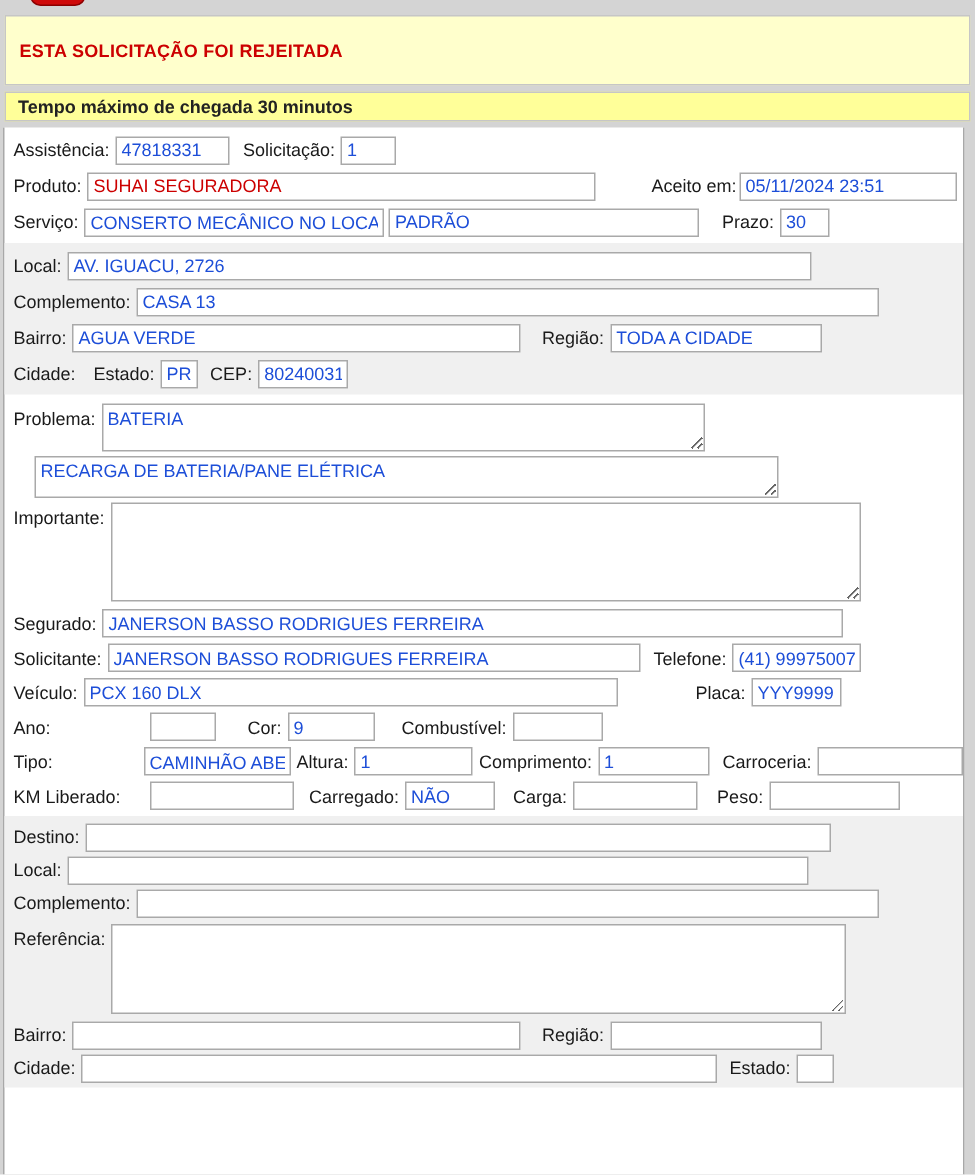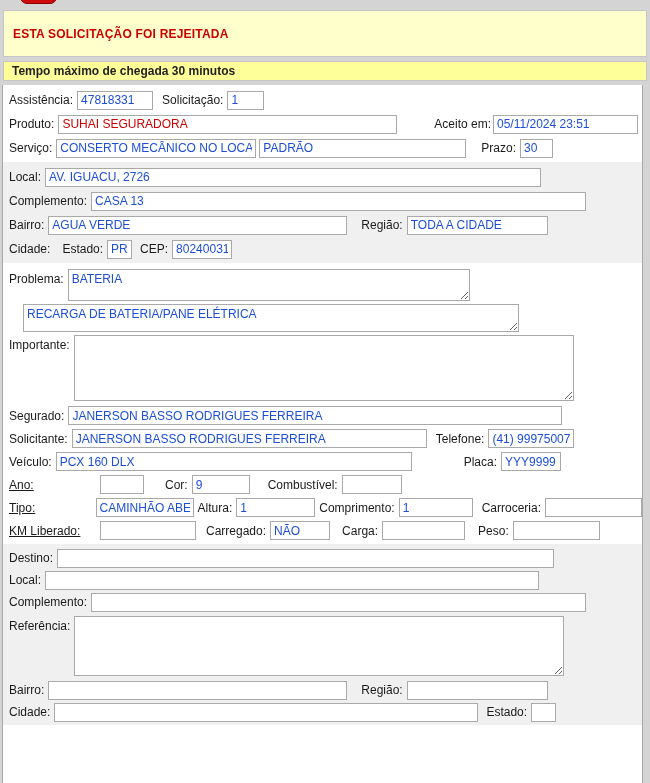--- a/index.html
+++ b/index.html
@@ -25,21 +25,21 @@
   .row.slim { height:23px; }
   .row.slim4 { height:22px; }
   .t-row { display:flex; align-items:flex-start; padding-left:6px; margin:3px 0; }
   .t-row label { padding-top:3px; }
   label { margin-right:4px; white-space:nowrap; }
   .fld { height:19px; border:1px solid #a9a9a9; background:#fff; color:#1d4ed8;
     font-family:"Liberation Sans", sans-serif; font-size:12px; padding:0 3px; }
   textarea.fld { height:auto; resize:both; padding:2px 3px; overflow:auto; }
   .red-text { color:#cc0000; }
   .ml-auto { margin-left:auto; margin-right:4px; }
-  .lblw91 { width:91px; margin-right:0;text-decoration:underline; }
+  .lblw91 { width:91px; margin-right:0; }
 </style>
 </head>
 <body>
 
 <div class="red-pill"></div>
 
 <div class="banner-alert">
   <span>ESTA SOLICITAÇÃO FOI REJEITADA</span>
 </div>
 

